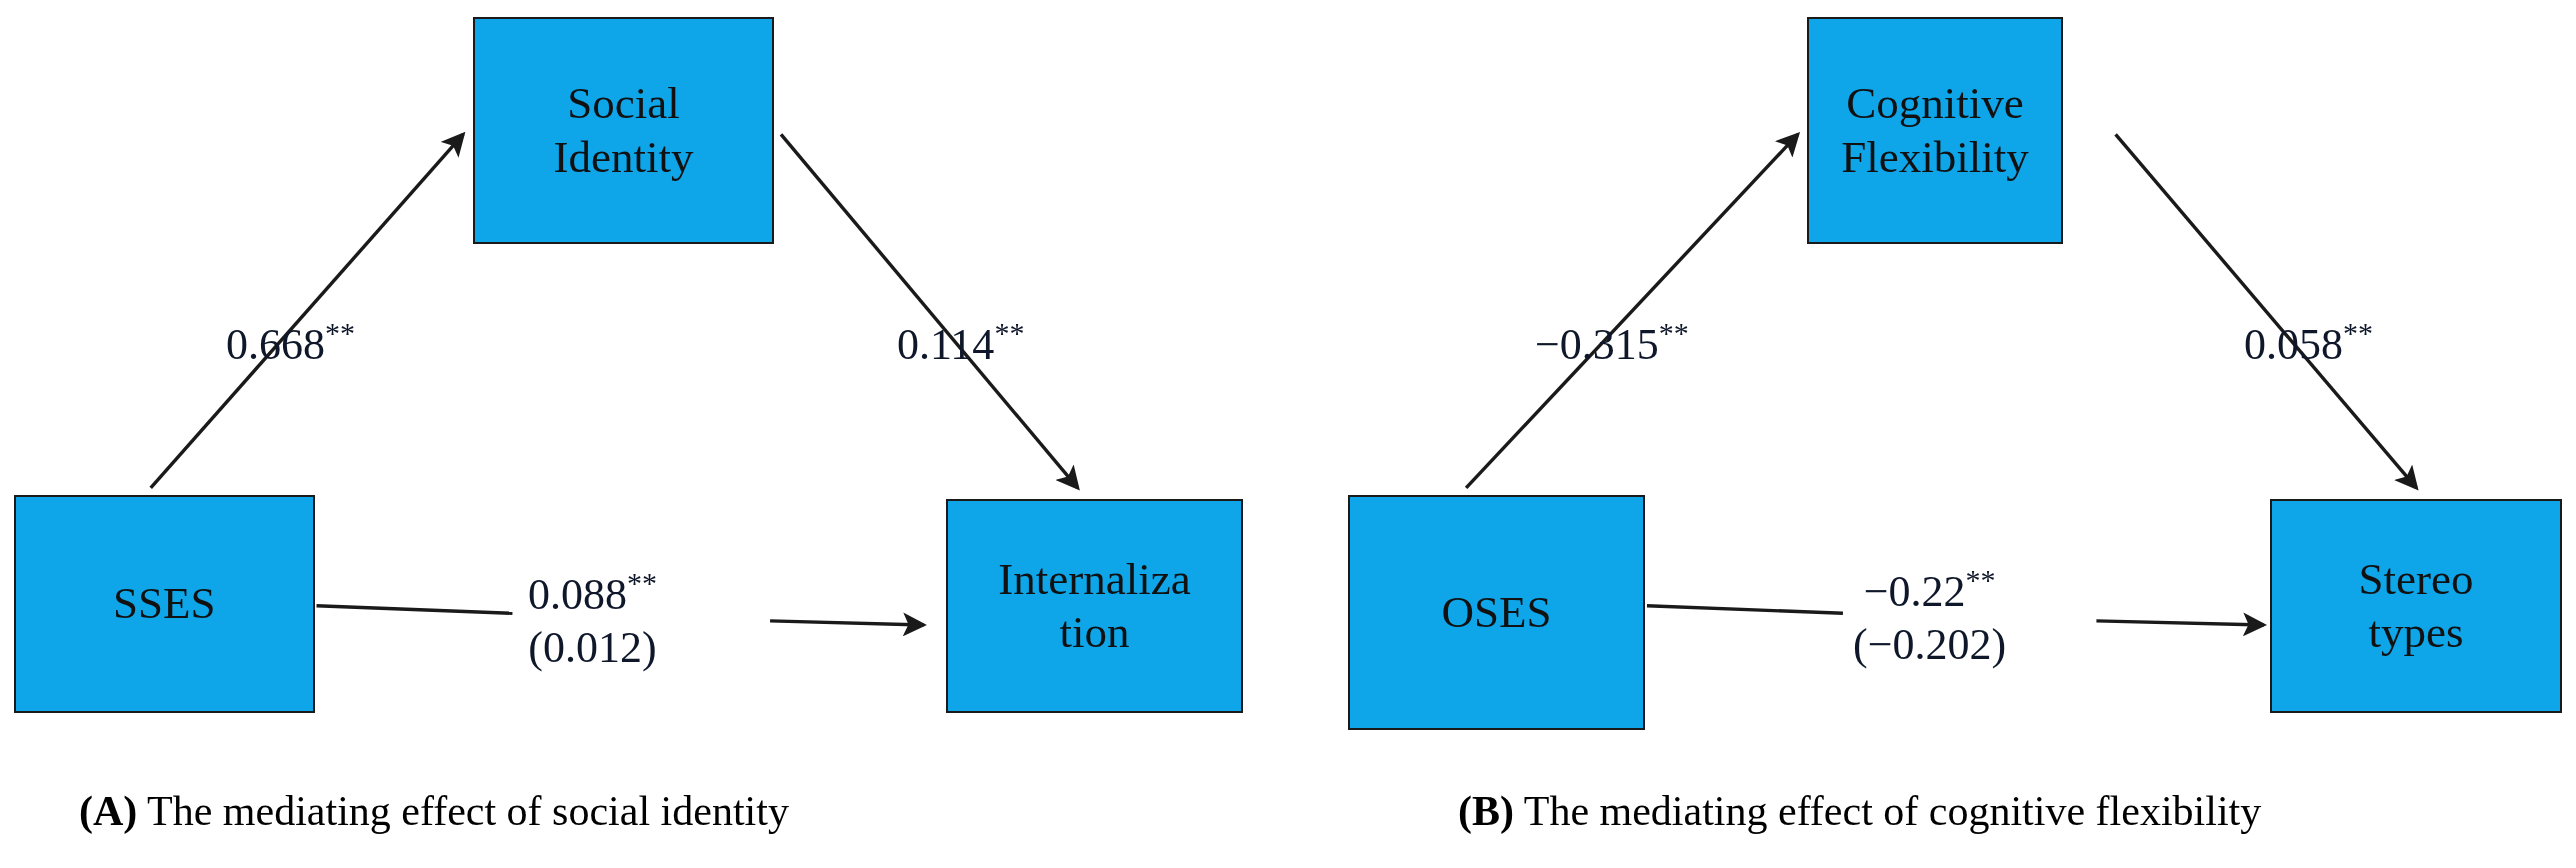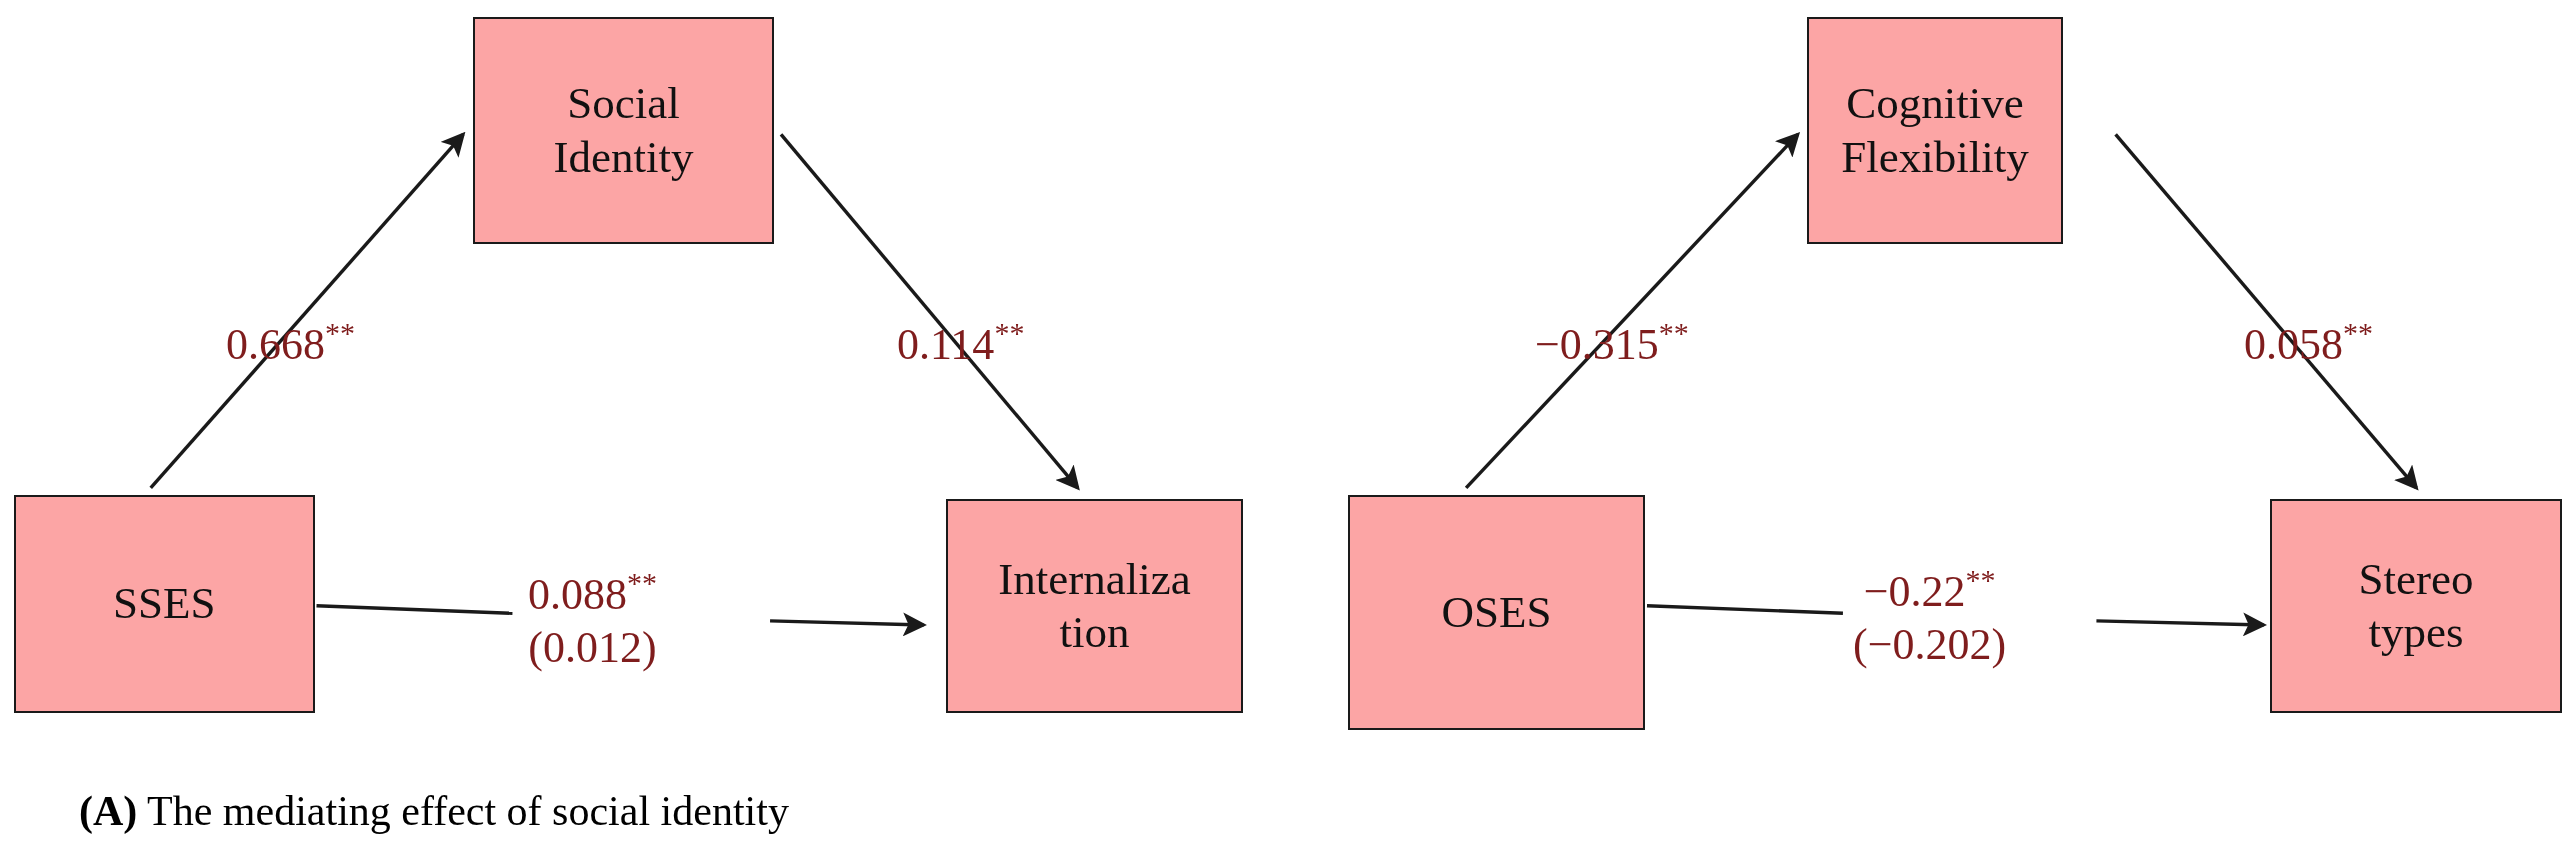--- a/index.html
+++ b/index.html
@@ -16,21 +16,21 @@
     width: 2576px;
     height: 869px;
     background: #ffffff;
     overflow: hidden;
   }
   
   .node-box {
     position: absolute;
     box-sizing: border-box;
     border: 2.7px solid #1a1a1a;
-    background: #fca5a5;
+    background: #0ea5e9;
     display: flex;
     align-items: center;
     justify-content: center;
     text-align: center;
     line-height: 1.18;
     font-size: 45px;
     font-family: "Liberation Serif", "DejaVu Serif", serif;
     color: #111111;
     white-space: pre-line;
   }
@@ -41,21 +41,21 @@
   
   #box-cognitive-flex    { left: 1807px; top: 17px;   width: 256px; height: 227px; }
   #box-oses              { left: 1348px; top: 495px;  width: 297px; height: 235px; }
   #box-stereotypes       { left: 2270px; top: 499px;  width: 292px; height: 214px; }
 
   
   .coef {
     position: absolute;
     font-size: 44px;
     font-family: "Liberation Serif", "DejaVu Serif", serif;
-    color: #7f1d1d;
+    color: #0f172a;
     white-space: nowrap;
     line-height: 1.22;
     text-align: center;
   }
   .coef .star {
     font-size: 30px;
     vertical-align: super;
     letter-spacing: 0px;
   }
   #coef-a-left   { left: 226px;  top: 315px; }
@@ -156,15 +156,18 @@
 
   <div class="coef" id="coef-b-direct">
     <span>−0.22</span><span class="star">**</span>
     <span class="coef-second">(−0.202)</span>
   </div>
 
   <div class="caption" id="caption-a">
     <b>(A)</b><span> The mediating effect of social identity</span>
   </div>
 
+  <div class="caption" id="caption-b">
+    <b>(B)</b><span> The mediating effect of cognitive flexibility</span>
+  </div>
 
 </div>
 
 
 </body></html>

